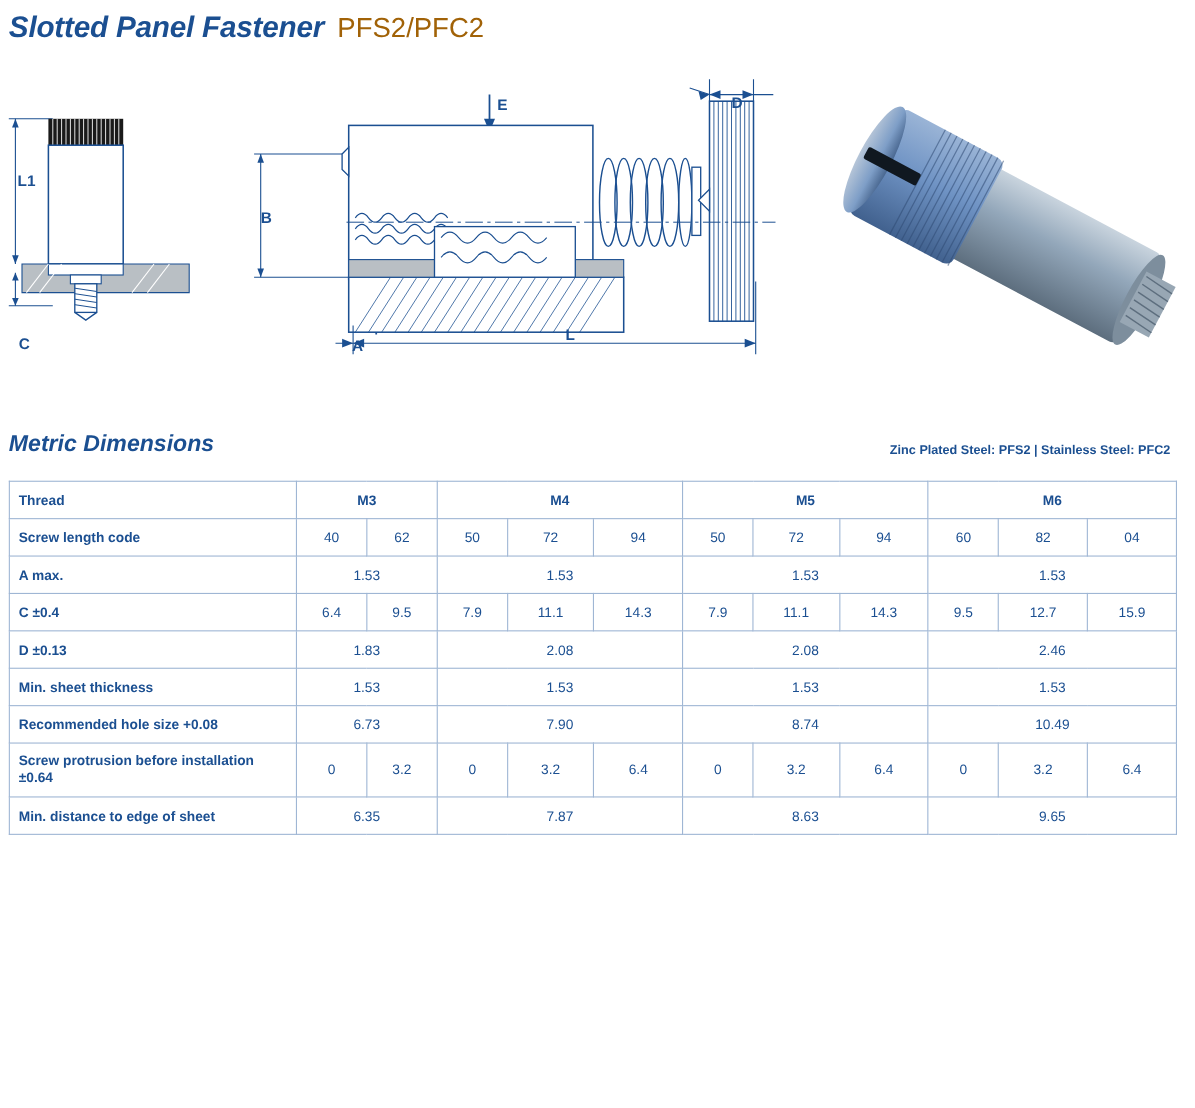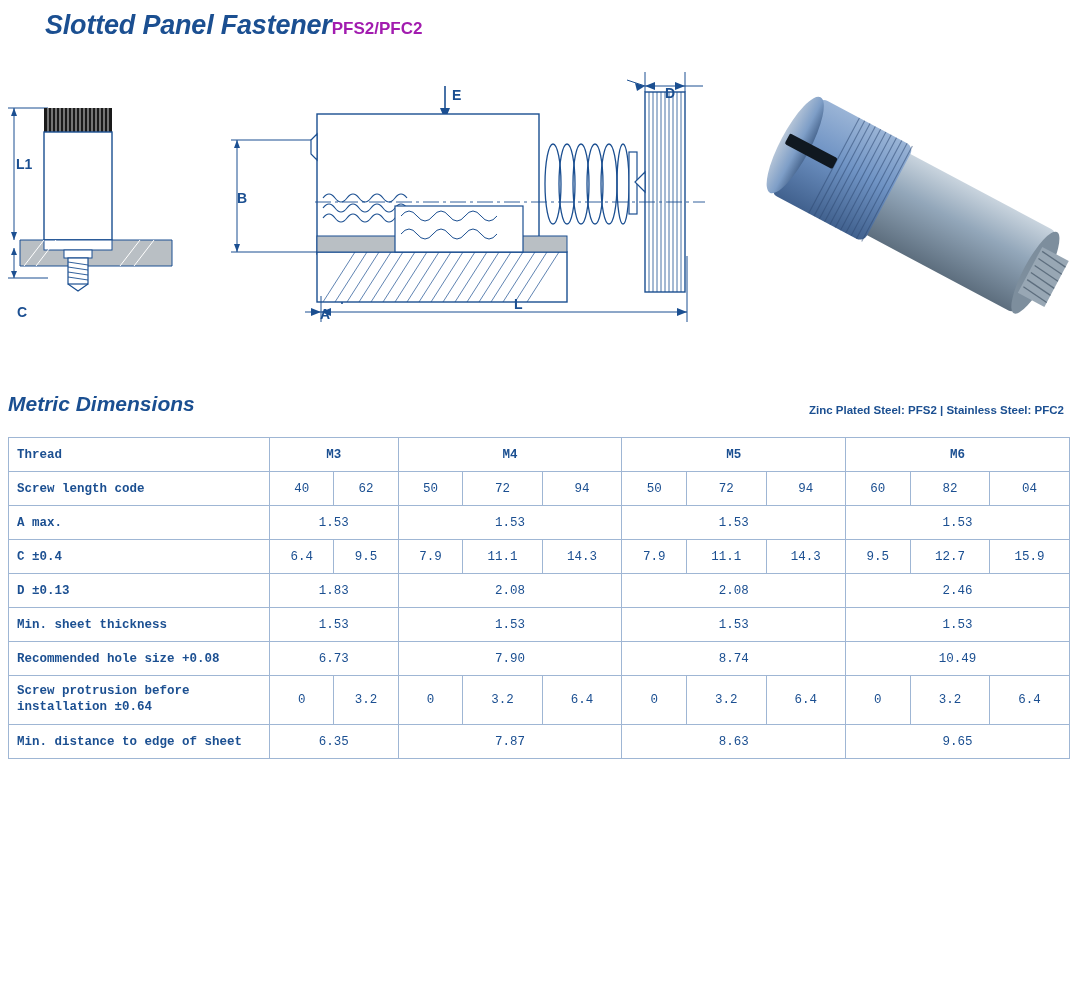--- a/index.html
+++ b/index.html
@@ -21,34 +21,33 @@
     height: 1007px;
   }
 
   
   .title-row {
     position: absolute;
     left: 8px;
     top: 10px;
     display: flex;
     align-items: baseline;
-    gap: 0;
-    margin-left: 37px;
+    gap: 12px;
   }
   .title-main {
     font-size: 27px;
     font-weight: bold;
     font-style: italic;
     color: #1b4f91;
     letter-spacing: -0.2px;
   }
   .title-sub {
-    font-size: 17px;
-    font-weight: bold;
-    color: #a21caf;
+    font-size: 25px;
+    font-weight: normal;
+    color: #a16207;
   }
 
   
   .drawings {
     position: absolute;
     left: 0;
     top: 56px;
     width: 1086px;
     height: 320px;
   }
@@ -89,21 +88,20 @@
 
   
   table.spec {
     position: absolute;
     left: 8px;
     top: 437px;
     width: 1062px;
     border-collapse: collapse;
     font-size: 12.5px;
     color: #1b4f91;
-    font-family: Liberation Mono, monospace;
   }
   table.spec td {
     border: 1px solid #9fb6d4;
     height: 29px;
     text-align: center;
     vertical-align: middle;
     padding: 2px 4px;
   }
   table.spec td.rowhdr {
     text-align: left;

